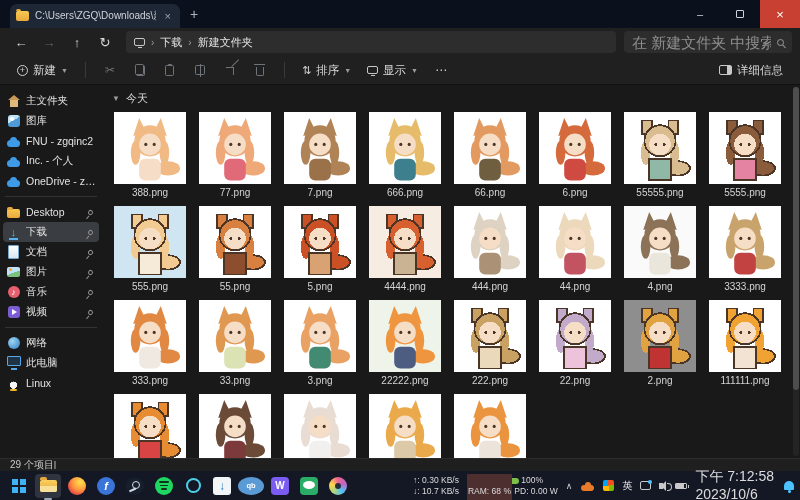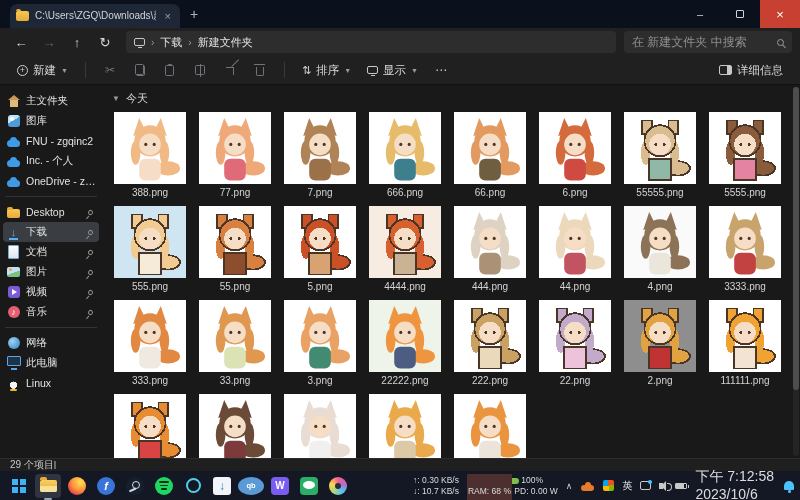--- a/index.html
+++ b/index.html
@@ -19,21 +19,21 @@
   .mini-folder{width:13px;height:10px;background:linear-gradient(#f7c851,#e8a93c);border-radius:2px;position:relative;flex:none}
   .mini-folder::before{content:"";position:absolute;top:-2px;left:0;width:5px;height:2px;background:#e8a93c;border-radius:2px 2px 0 0}
 
   
   .navbar{height:28px;background:#202020;display:flex;align-items:center;flex:none;gap:2px;padding:0 8px}
   .nav-btn{width:26px;height:22px;display:flex;align-items:center;justify-content:center;color:#d6d6d6;font-size:13px;border-radius:4px}
   .nav-btn.dim{color:#5f6368}
   .addr{height:22px;flex:1;background:#2d2d2d;border-radius:4px;display:flex;align-items:center;gap:6px;padding:0 8px;color:#e3e3e3;font-size:11px;margin:0 6px}
   .crumb-sep{color:#9a9a9a;font-size:10px}
   .searchbox{height:22px;width:168px;background:#2d2d2d;border-radius:4px;display:flex;align-items:center;padding:0 8px;gap:6px}
-  .searchbox input{flex:1;background:transparent;border:none;outline:none;color:#cfcfcf;font-size:12px;min-width:0}
+  .searchbox input{flex:1;background:transparent;border:none;outline:none;color:#cfcfcf;font-size:15px;min-width:0}
   .searchbox input::placeholder{color:#8f8f8f}
   .m-search{width:7px;height:7px;border:1.4px solid #9a9a9a;border-radius:50%;position:relative;flex:none}
   .m-search::after{content:"";position:absolute;bottom:-3px;right:-3px;width:4px;height:1.4px;background:#9a9a9a;transform:rotate(45deg)}
   .m-mon{width:11px;height:8px;border:1.2px solid #c8c8c8;border-radius:2px;position:relative;flex:none}
   .m-mon::after{content:"";position:absolute;left:2.5px;bottom:-3px;width:4px;height:1.5px;background:#c8c8c8}
 
   
   .toolbar{height:29px;background:#202020;border-bottom:1px solid #111;display:flex;align-items:center;flex:none;padding:0 10px;gap:2px;color:#d8d8d8;font-size:11.5px}
   .tbtn{display:flex;align-items:center;gap:5px;padding:4px 7px;border-radius:4px}
   .tsep{width:1px;height:16px;background:#3a3a3a;margin:0 8px}
@@ -274,27 +274,27 @@
           <span class="ic ic-doc"></span>
           <span class="lbl">文档</span>
           <span class="pin"></span>
         </div>
         <div class="side-item">
           <span class="ic ic-pic"></span>
           <span class="lbl">图片</span>
           <span class="pin"></span>
         </div>
         <div class="side-item">
+          <span class="ic ic-music"></span>
+          <span class="lbl">音乐</span>
+          <span class="pin"></span>
+        </div>
+        <div class="side-item">
           <span class="ic ic-video"></span>
           <span class="lbl">视频</span>
-          <span class="pin"></span>
-        </div>
-        <div class="side-item">
-          <span class="ic ic-music"></span>
-          <span class="lbl">音乐</span>
           <span class="pin"></span>
         </div>
         <div class="side-div"></div>
         <div class="side-item">
           <span class="ic ic-net"></span>
           <span class="lbl">网络</span>
         </div>
         <div class="side-item">
           <span class="ic ic-pc"></span>
           <span class="lbl">此电脑</span>

